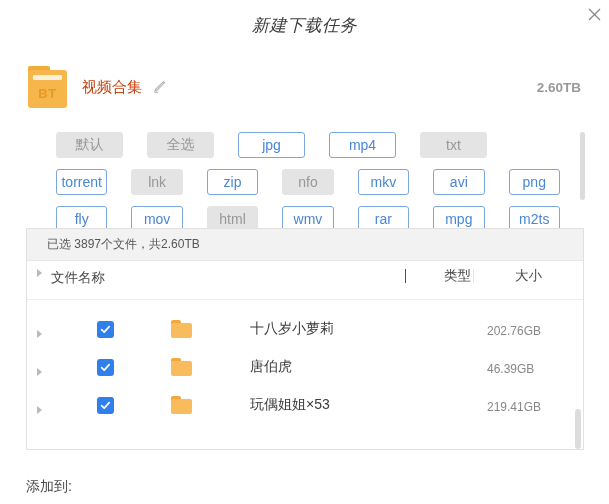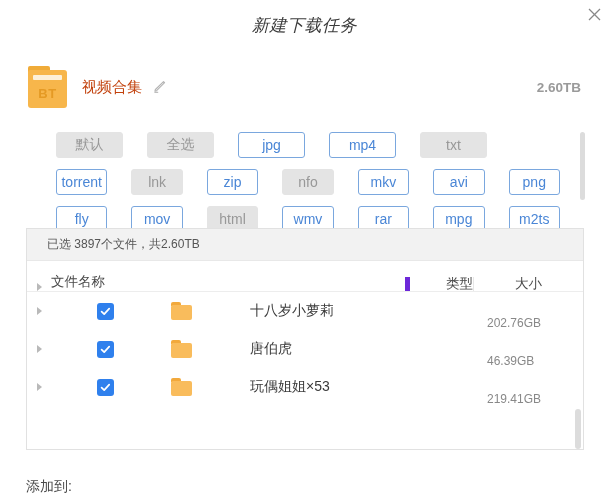--- a/index.html
+++ b/index.html
@@ -183,55 +183,56 @@
     align-items: center;
     padding-left: 20px;
     box-sizing: border-box;
     font-size: 12px;
     color: #555555;
     border-bottom: 1px solid #e8e8e8;
   }
   .list-header {
     height: 30px;
     display: flex;
-    align-items: flex-end;
+    align-items: flex-start;
     font-size: 13.5px;
     color: #4a4a4a;
     border-bottom: 1px solid #ededed;
     position: relative;
+    margin-top: 8px;
   }
   .hdr-caret {
     width: 24px;
     display: flex;
     align-items: center;
     justify-content: center;
   }
   .hdr-name { flex: 1 1 auto; }
   .hdr-type {
     width: 68px;
     text-align: center;
-    border-left: 5px solid #6d28d9;
+    border-left: 1px solid #6d28d9;
     height: 14px;
     line-height: 14px;
     box-sizing: border-box;
     padding-left: 36px;
   }
   .hdr-size {
     width: 110px;
     text-align: center;
     border-left: 1px solid #e6e6e6;
     height: 14px;
     line-height: 14px;
     box-sizing: border-box;
   }
 
   .file-row {
     height: 38px;
     display: flex;
-    align-items: center;
+    align-items: flex-end;
     font-size: 14px;
     color: #3a3a3a;
     position: relative;
     gap: 46px;
   }
   .file-row.hl { background: #f2f2f2; }
 
   .row-caret {
     width: 24px;
     display: flex;

